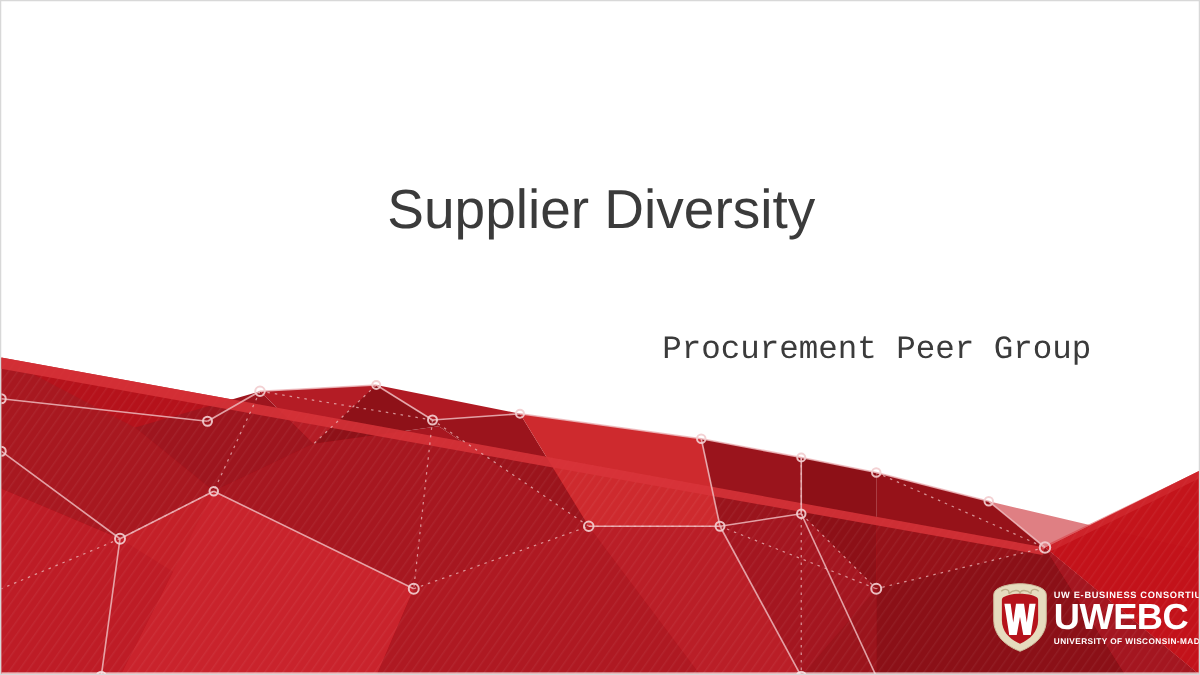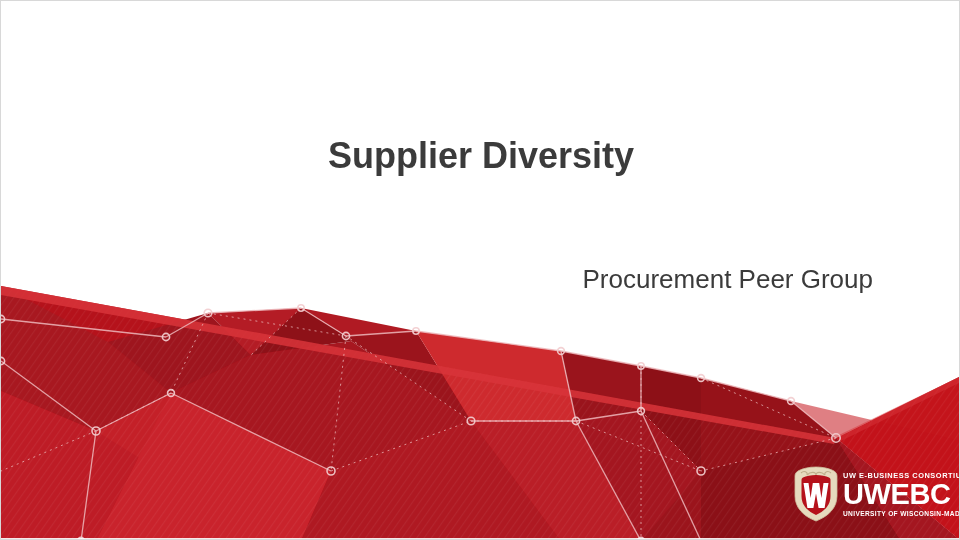--- a/index.html
+++ b/index.html
@@ -31,44 +31,45 @@
 
   
   .title-block {
     position: absolute;
     left: 72px;
     top: 128px;
     width: 816px;
     text-align: center;
   }
   .slide-title {
-    font-size: 36px;
+    font-size: 44px;
     line-height: 54px;
     color: #3B3B3B;
-    font-weight: bold;
+    font-weight: normal;
     letter-spacing: 0px;
-    margin: 0;
+    margin: 12px;
     white-space: nowrap;
   }
 
   
   .subtitle-block {
     position: absolute;
     left: 330px;
     top: 262px;
     width: 542px;
     text-align: right;
   }
   .subtitle-line {
     font-size: 26px;
     line-height: 32px;
     color: #3B3B3B;
     font-weight: normal;
     margin: 0;
     white-space: nowrap;
+    font-family: Liberation Mono, monospace;
   }
 
   
   .logo {
     position: absolute;
     left: 792px;
     top: 462px;
     width: 162px;
     height: 62px;
     display: flex;

